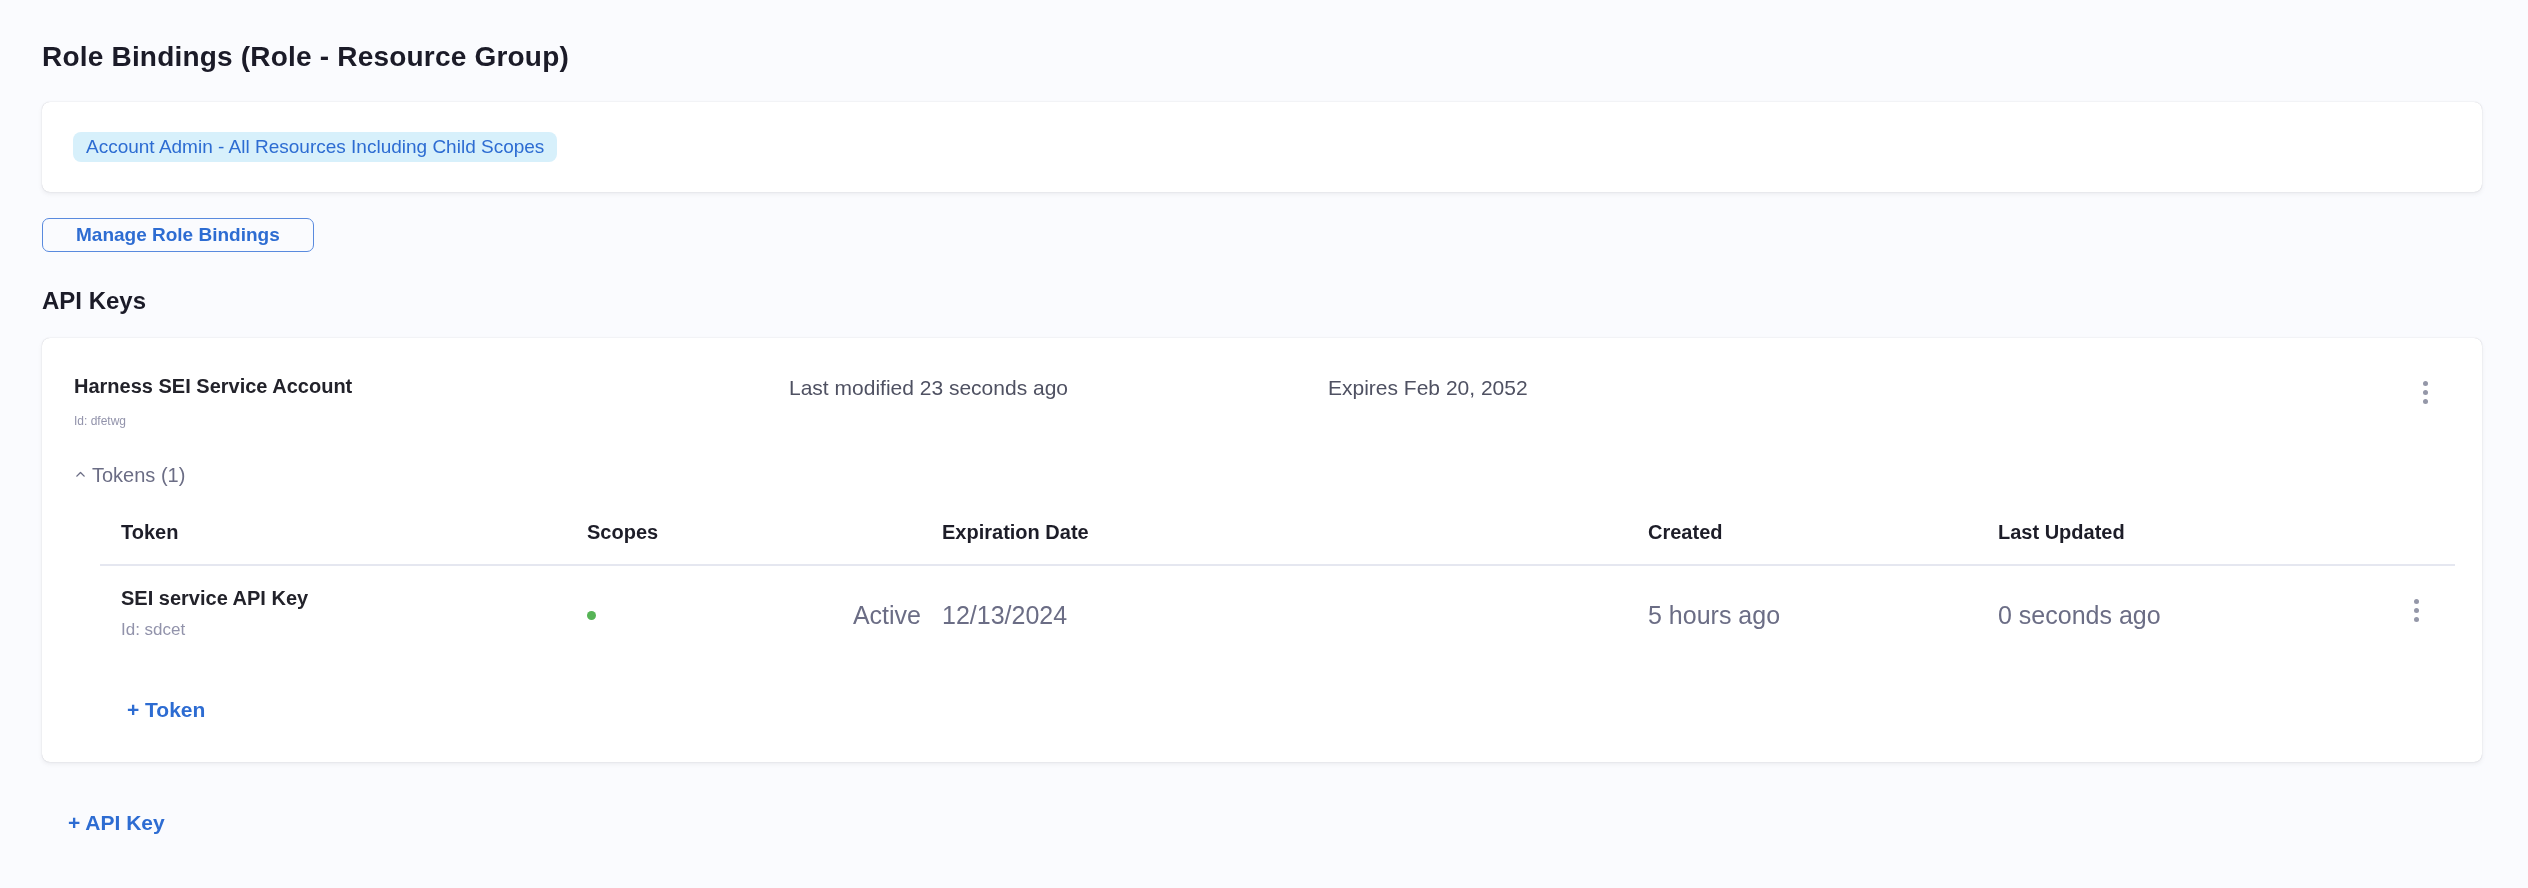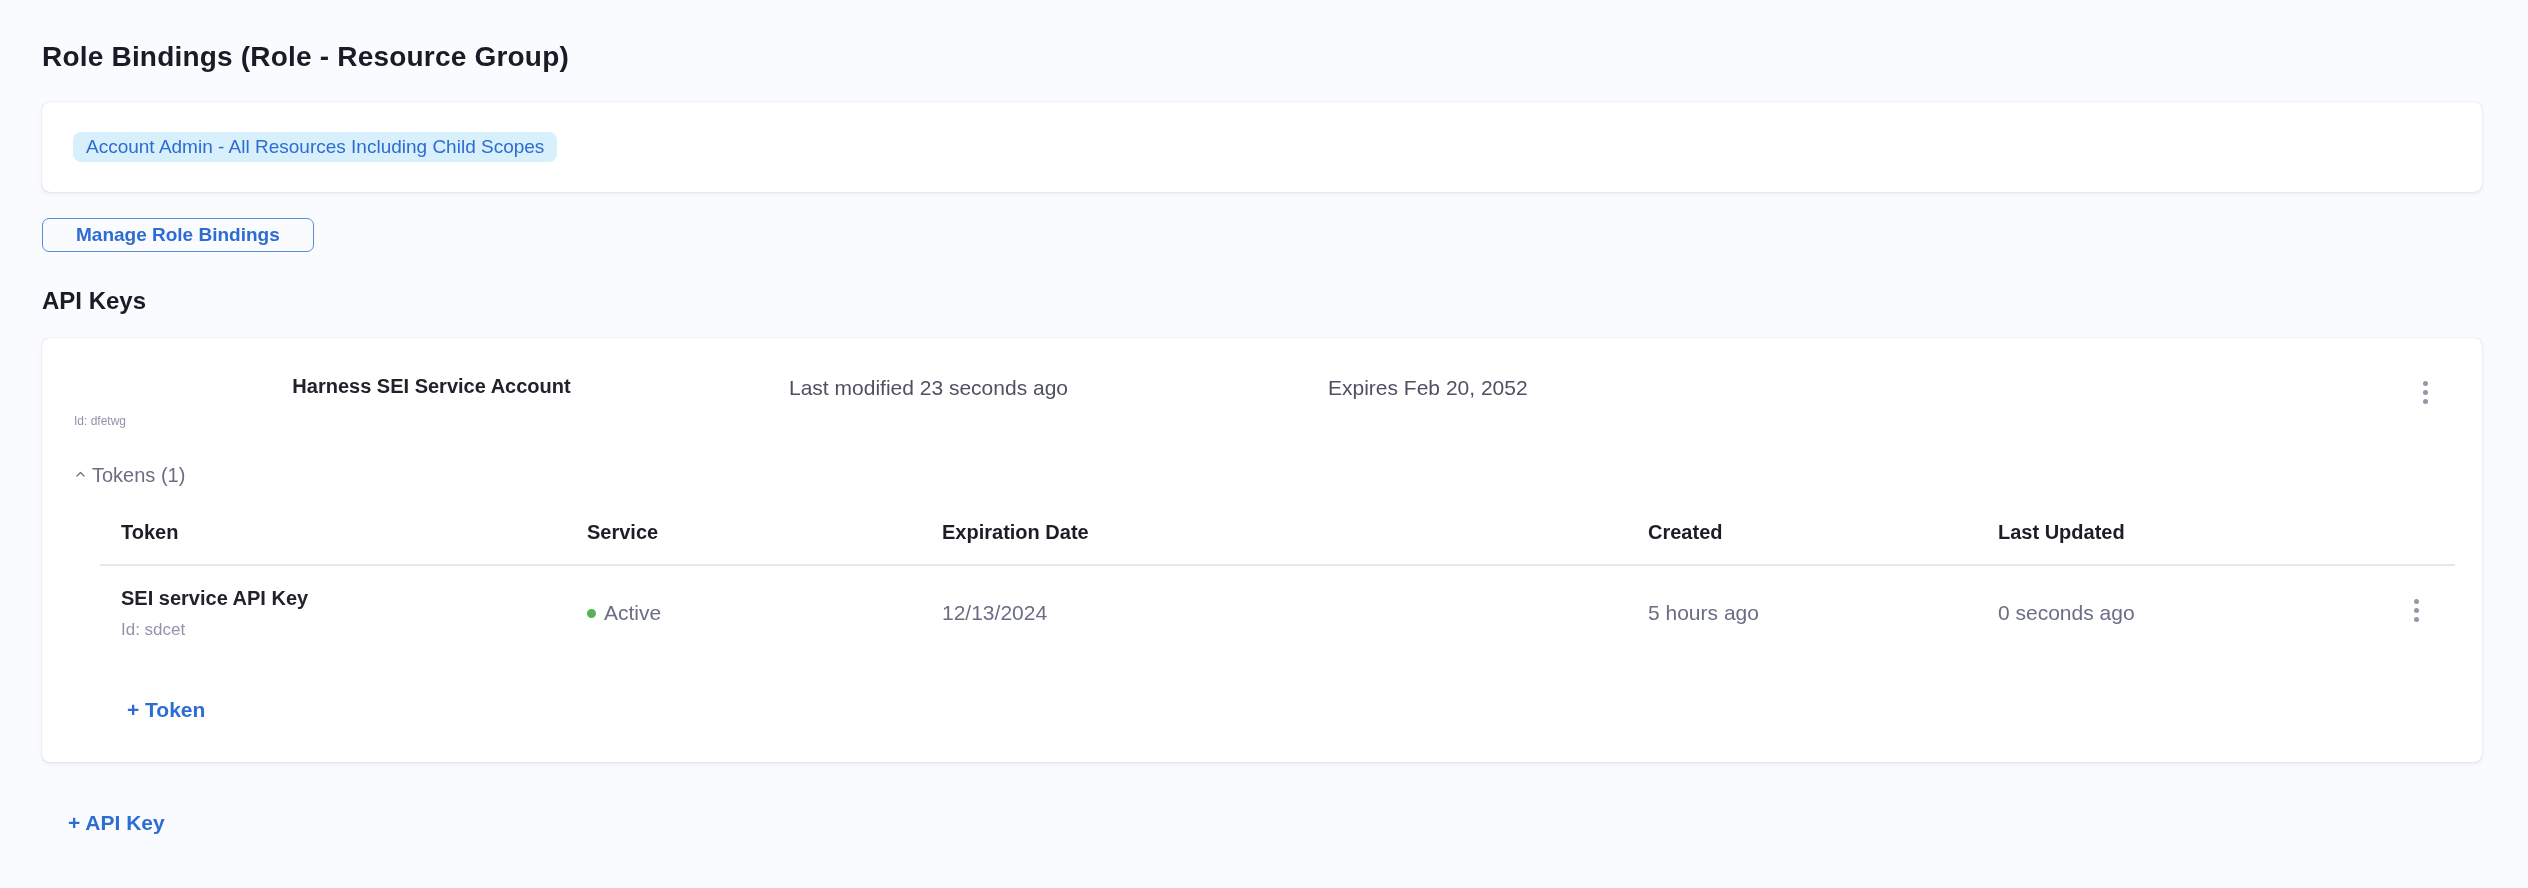--- a/index.html
+++ b/index.html
@@ -72,21 +72,21 @@
     color: var(--text-dark, #1b1b28);
   }
 
   .api-card {
     margin-top: 23px;
     padding: 36px 32px 40px 32px;
   }
 
   .meta-row { display: flex; align-items: flex-start; padding-right: 16px; }
   .name-block { width: 715px; }
-  .apikey-name { font-size: 20px; font-weight: 700; color: #22222a; line-height: 24px; text-align: center; }
+  .apikey-name { font-size: 20px; font-weight: 700; color: #22222a; line-height: 24px; }
   .apikey-id { margin-top: 12px; font-size: 12px; line-height: 22px; color: var(--text-light-gray, #9293ab); }
   .meta { font-size: 21px; line-height: 25px; color: var(--meta-gray, #4f5162); padding-top: 1px; white-space: nowrap; }
   .meta-created  { width: 538px; }
   .meta-modified { width: 539px; }
   .meta-expires  { flex: 1; }
 
   .kebab-btn {
     background: none; border: none; padding: 5px 6px; cursor: pointer;
     align-self: flex-start; margin-top: 2px;
   }
@@ -109,21 +109,21 @@
   }
   .grid-row > div { padding-left: 21px; }
   .thead {
     font-size: 20px; font-weight: 700; color: #1d1d28;
     padding-bottom: 20px;
     border-bottom: 2px solid var(--divider, #e5e7f0);
   }
   .trow { padding-top: 20px; align-items: start; }
   .token-name { font-size: 20px; font-weight: 700; color: #22222a; line-height: 24px; }
   .token-id { margin-top: 10px; font-size: 17px; line-height: 20px; color: var(--text-light-gray, #9293ab); }
-  .cell-mid { margin-top: 15px; font-size: 21px; color: var(--text-gray, #6b6d85); white-space: nowrap; }
+  .cell-mid { margin-top: 15px; font-size: 25px; color: var(--text-gray, #6b6d85); white-space: nowrap; justify-content: space-between; }
   .status-cell { display: flex; align-items: center; gap: 8px; }
   .status-dot { width: 9px; height: 9px; border-radius: 50%; background: var(--status-green, #56b456); }
   .menu-cell { justify-self: end; padding-left: 0 !important; margin-right: 30px; }
   .menu-cell .kebab-btn { margin-top: 8px; }
 
   .add-token {
     display: block;
     margin: 58px 0 0 53px;
     background: none; border: none; padding: 0;
     font-family: inherit; font-size: 21px; font-weight: 700;
@@ -176,21 +176,21 @@
         <svg width="13" height="13" viewBox="0 0 16 16">
             <path d="M3.5 10l4.5-4.5L12.5 10" fill="none" stroke="currentColor" stroke-width="1.7" stroke-linecap="round" stroke-linejoin="round"></path>
           </svg>
       </span>
       <span>Tokens (1)</span>
     </button>
 
     <div class="token-table">
       <div class="grid-row thead">
         <div>Token</div>
-        <div>Service</div>
+        <div>Scopes</div>
         <div>Expiration Date</div>
         <div>Created</div>
         <div>Last Updated</div>
         <div></div>
       </div>
 
       <div class="grid-row trow">
         <div>
           <div class="token-name">SEI service API Key</div>
           <div class="token-id">Id: sdcet</div>

